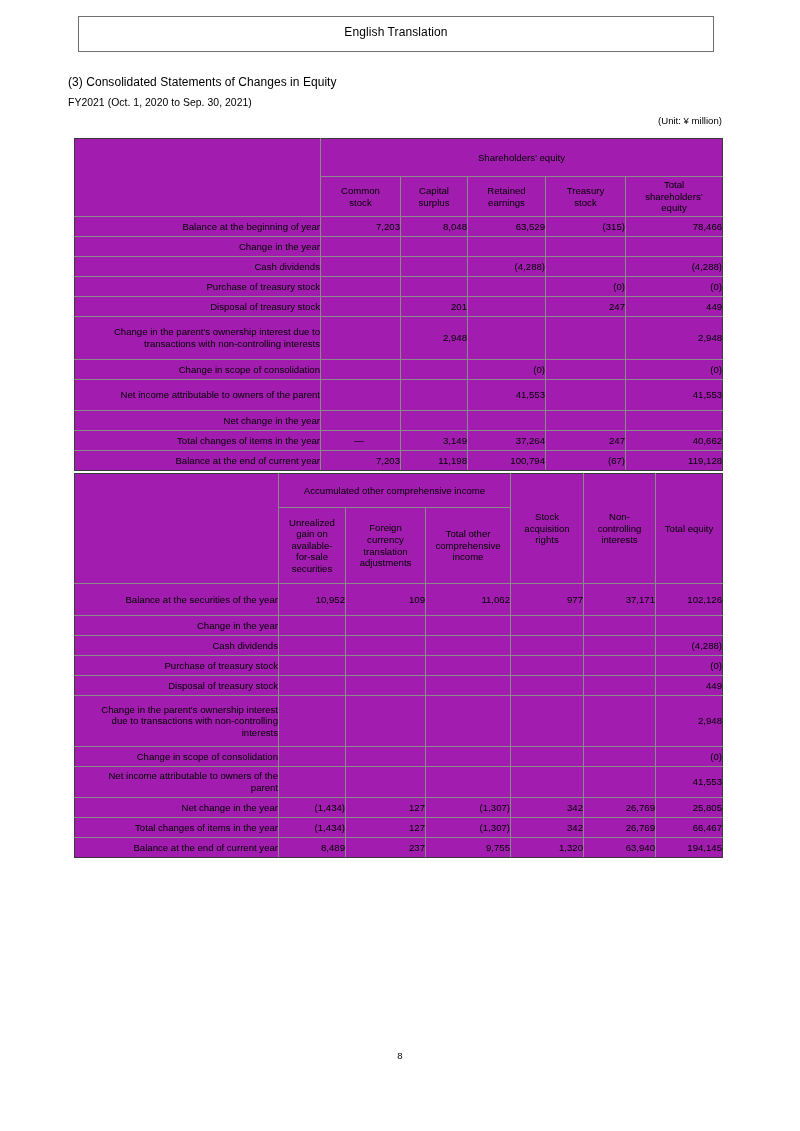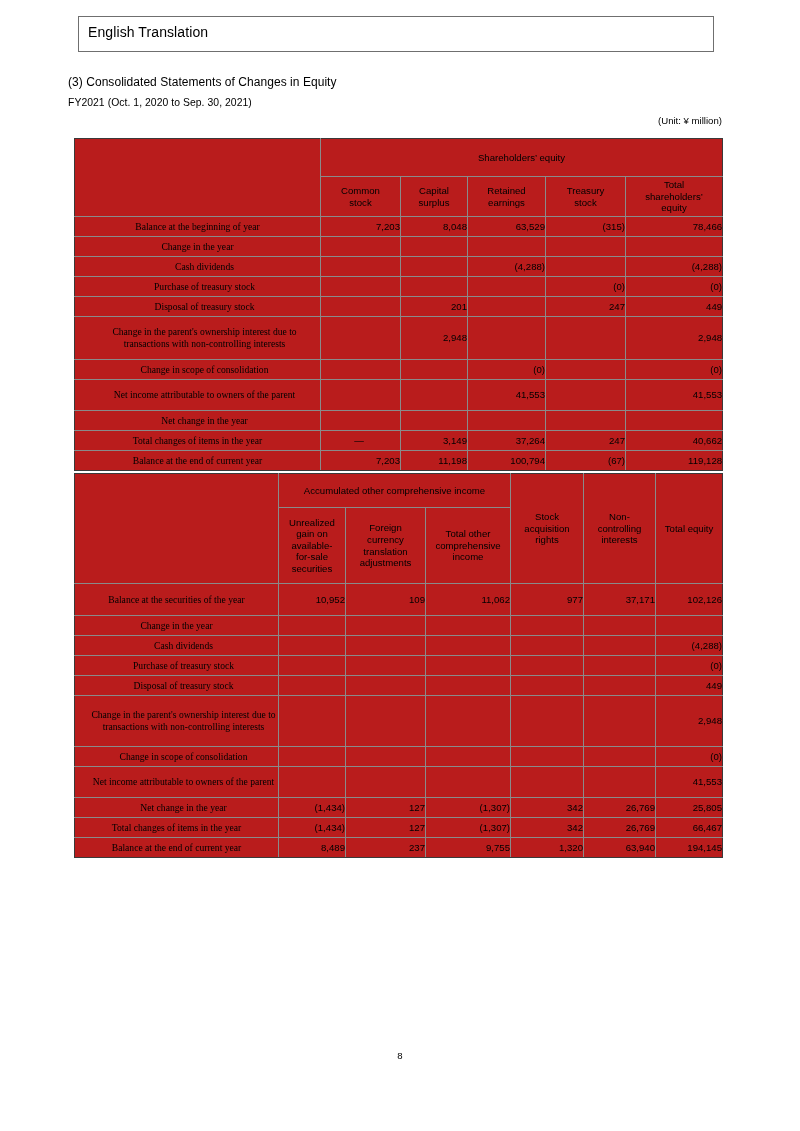--- a/index.html
+++ b/index.html
@@ -29,24 +29,25 @@
     position: absolute;
     left: 78px;
     top: 16px;
     width: 636px;
     box-sizing: border-box;
     border: 1px solid #6f6f6f;
     padding: 6px 9px 7px 9px;
     background: #fff;
   }
   .notice-title {
-    font-size: 14px;
+    font-size: 12px;
     line-height: 18px;
     margin-bottom: 3px;
     letter-spacing: 0.1px;
+    text-align: center;
   }
   .notice-sub {
     font-size: 8.4px;
     line-height: 11px;
     letter-spacing: 0.02px;
   }
 
   
   .sec-heading {
     position: absolute;
@@ -72,42 +73,41 @@
     line-height: 12px;
     margin-left: 36px;
   }
 
   
   table.fin {
     position: absolute;
     border-collapse: collapse;
     table-layout: fixed;
     font-size: 9.6px;
-    background: #b91c1c;
+    background: #a21caf;
   }
   table.fin td, table.fin th {
     border: 1px solid #8a8a8a;
     padding: 0;
     font-weight: normal;
     vertical-align: middle;
     line-height: 11.6px;
   }
   table.fin .outer-t { border-top: 1px solid #3a3a3a; }
   table.fin .outer-b { border-bottom: 1px solid #3a3a3a; }
   table.fin .outer-l { border-left: 1px solid #3a3a3a; }
   table.fin .outer-r { border-right: 1px solid #3a3a3a; }
 
   .hcell {
     text-align: center;
     padding: 2px 2px;
   }
   .lblcell {
-    text-align: center;
+    text-align: right;
     padding: 2px 3px 2px 6px;
-    font-family: Liberation Serif, serif;
   }
   .lblcell.ind {
     padding-left: 14px;
   }
   .numcell {
     text-align: right;
     padding: 2px 7px 2px 3px;
   }
   .numcell.ctr { text-align: center; padding-right: 3px; }
 

